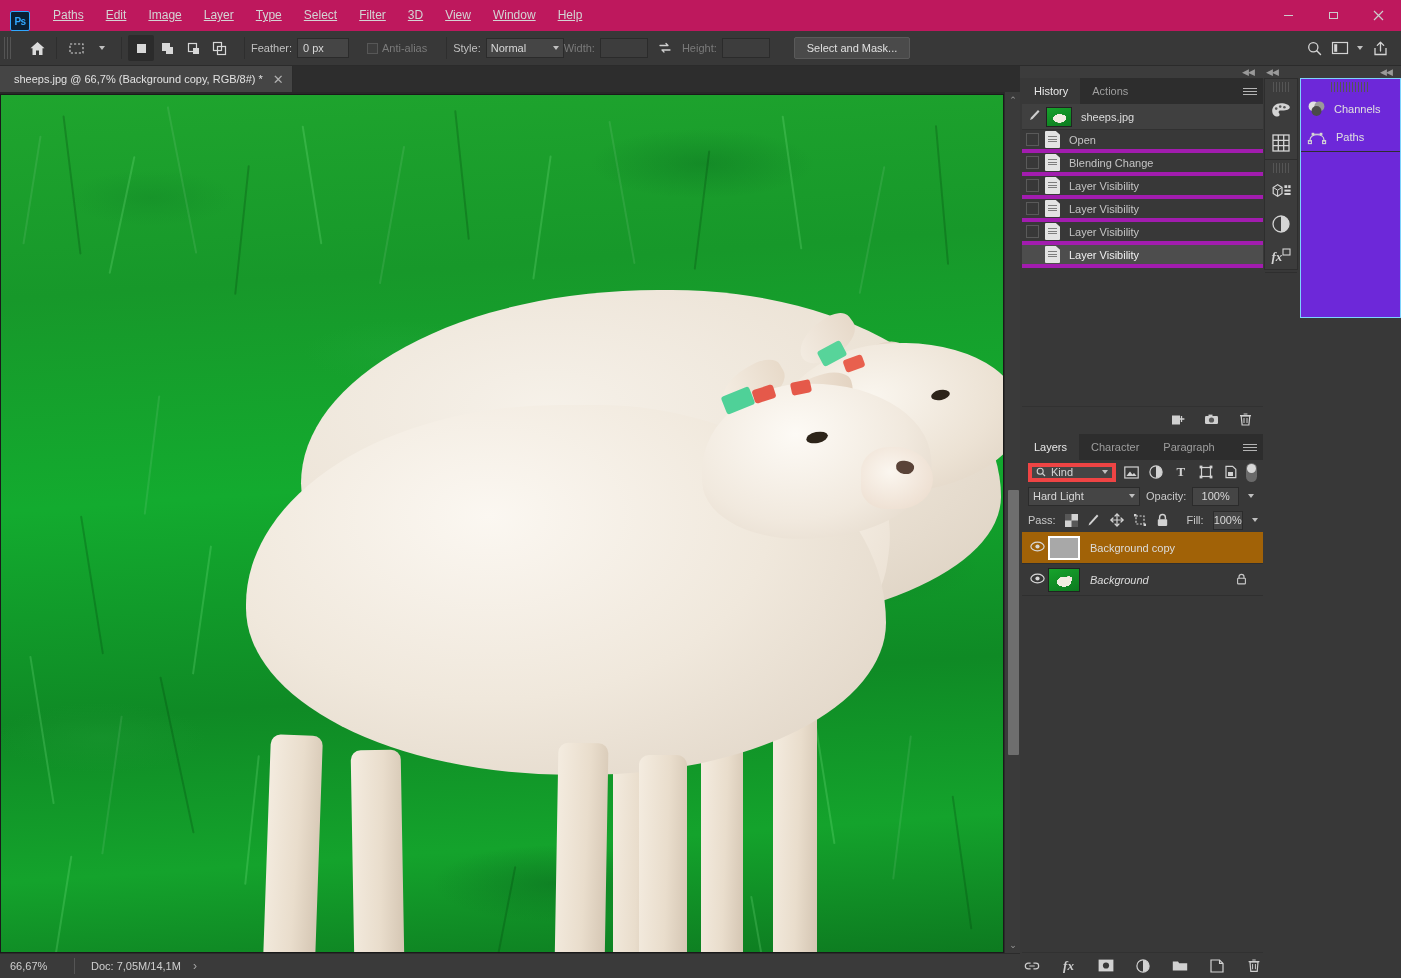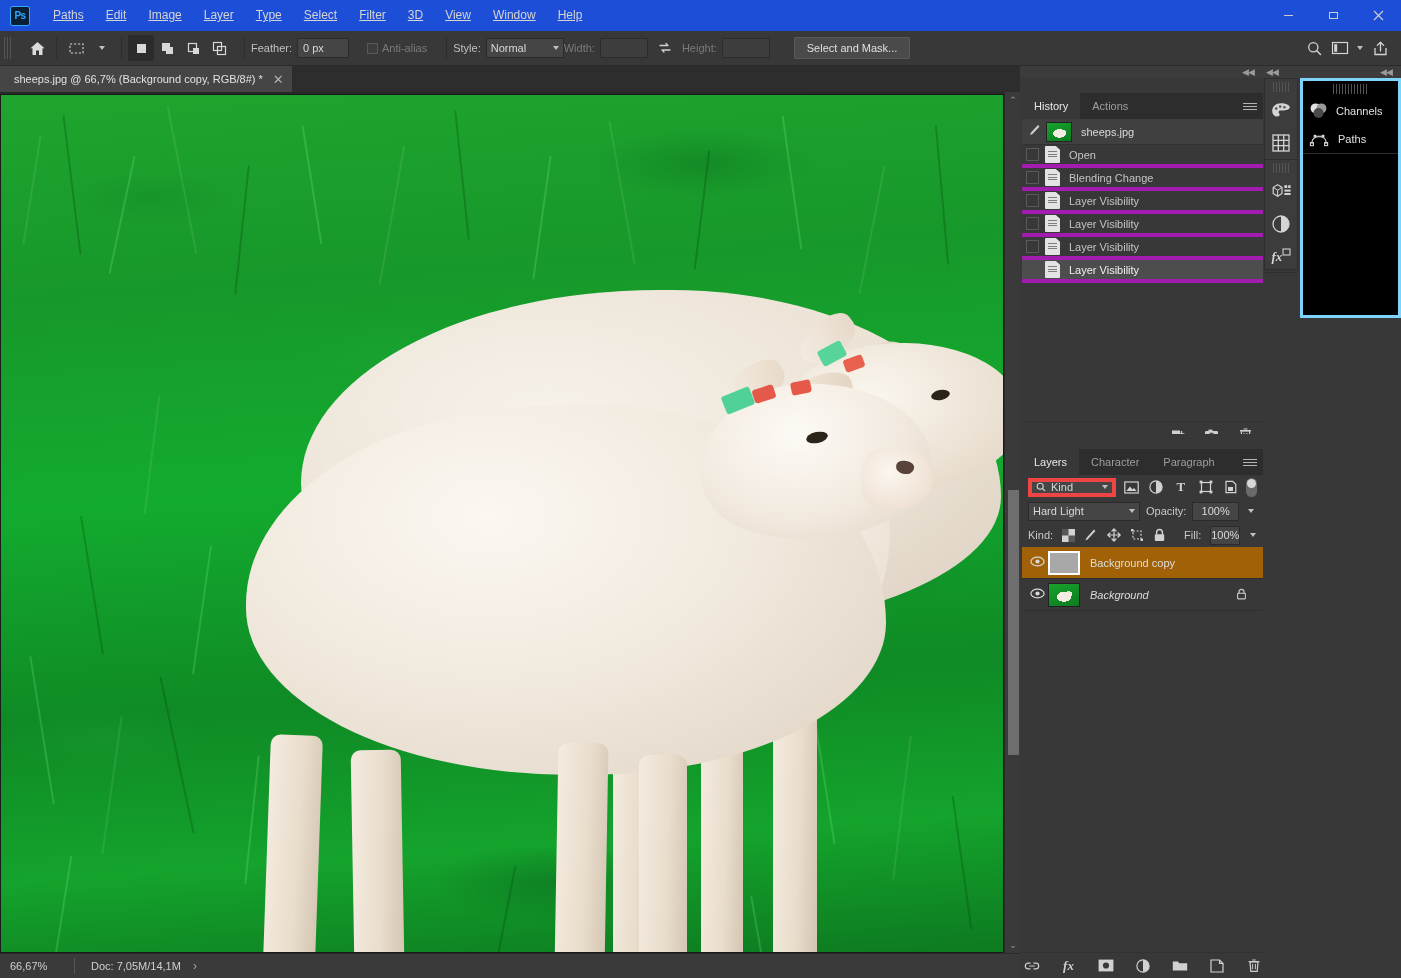--- a/index.html
+++ b/index.html
@@ -9,21 +9,21 @@
     font-family: "Liberation Sans", sans-serif;
     font-size: 11px;
     color: #c8c8c8;
     overflow: hidden;
   }
   #app { position: relative; width: 1401px; height: 978px; background: #323232; }
 
   
   .titlebar {
     position: absolute; top: 0; left: 0; width: 1401px; height: 31px;
-    background: #1d4ed8; display: flex; align-items: center;
+    background: #be185d; display: flex; align-items: flex-end;
   }
   .ps-logo {
     width: 20px; height: 20px; margin-left: 10px; margin-right: 12px;
     background: #0a1f33; border: 1px solid #31a8ff; border-radius: 2px;
     color: #31a8ff; font-size: 10px; font-weight: bold;
     display: flex; align-items: center; justify-content: center;
     letter-spacing: -0.5px;
   }
   .menubar { display: flex; align-items: center; height: 31px; }
   .menu-item {
@@ -220,21 +220,21 @@
 
   
   .dock { position: absolute; top: 66px; left: 1020px; width: 381px; height: 912px; background: #383838; }
   .dock-head {
     position: absolute; top: 0; left: 0; width: 381px; height: 12px;
     background: #3c3c3c;
   }
   .collapse-arrows { position: absolute; color: #9a9a9a; font-size: 9px; letter-spacing: -1px; top: 1px; }
 
   .panelgroup { position: absolute; background: #383838; }
-  .tabrow { display: flex; height: 26px; background: #2d2d2d; position: relative; margin-top: 15px; }
+  .tabrow { display: flex; height: 26px; background: #2d2d2d; position: relative; }
   .ptab {
     height: 26px; line-height: 26px; padding: 0 12px; font-size: 11px;
     color: #9e9e9e; background: #2d2d2d;
   }
   .ptab.active { background: #383838; color: #e8e8e8; }
   .pmenu {
     position: absolute; right: 6px; top: 6px; width: 14px; height: 14px;
     display: flex; flex-direction: column; justify-content: center; gap: 2px;
   }
   .pmenu i { display: block; height: 1px; background: #b4b4b4; }
@@ -324,21 +324,21 @@
   .rail-grip { height: 10px; background: repeating-linear-gradient(to right,#555 0 1px,transparent 1px 3px);
     margin: 3px 8px; }
   .rail-ico {
     width: 32px; height: 32px; display: flex; align-items: center; justify-content: center;
     color: #d0d0d0;
   }
   .rail-div { height: 1px; background: #2e2e2e; }
 
   .sidepanel {
     position: absolute; top: 78px; left: 1300px; width: 101px; height: 240px;
-    background: #000000; border: 3px solid #7dd3fc;
+    background: #6d28d9; border: 1px solid #7dd3fc;
   }
   .side-grip { height: 10px; background: repeating-linear-gradient(to right,#555 0 1px,transparent 1px 3px);
     margin: 3px 30px; }
   .side-item { display: flex; align-items: center; height: 28px; padding-left: 6px; gap: 8px; }
   .side-label { font-size: 11px; color: #e0e0e0; }
   .side-div { height: 1px; background: #2e2e2e; }
 </style>
 </head>
 <body>
 
@@ -713,21 +713,21 @@
         <span class="caret"></span>
       </div>
       <span style="font-size:11px;color:#c9c9c9;">Opacity:</span>
       <div class="num-select">100%</div>
       <span class="sel-caret">
           <span class="caret"></span>
         </span>
     </div>
 
     <div class="lay-lock">
-      <span style="font-size:11px;color:#c9c9c9;">Kind:</span>
+      <span style="font-size:11px;color:#c9c9c9;">Pass:</span>
       <span class="fico">
         <svg width="13" height="13" viewBox="0 0 13 13">
             <rect width="13" height="13" fill="#d2d2d2"></rect>
             <rect x="0" y="0" width="6.5" height="6.5" fill="#585858"></rect>
             <rect x="6.5" y="6.5" width="6.5" height="6.5" fill="#585858"></rect>
           </svg>
       </span>
       <span class="fico">
         <svg width="14" height="14" viewBox="0 0 14 14">
             <path d="M1.5 12.5 L3.6 11.6 L11.4 3 L10 1.6 L2.4 9.9 Z" fill="#d2d2d2"></path>

